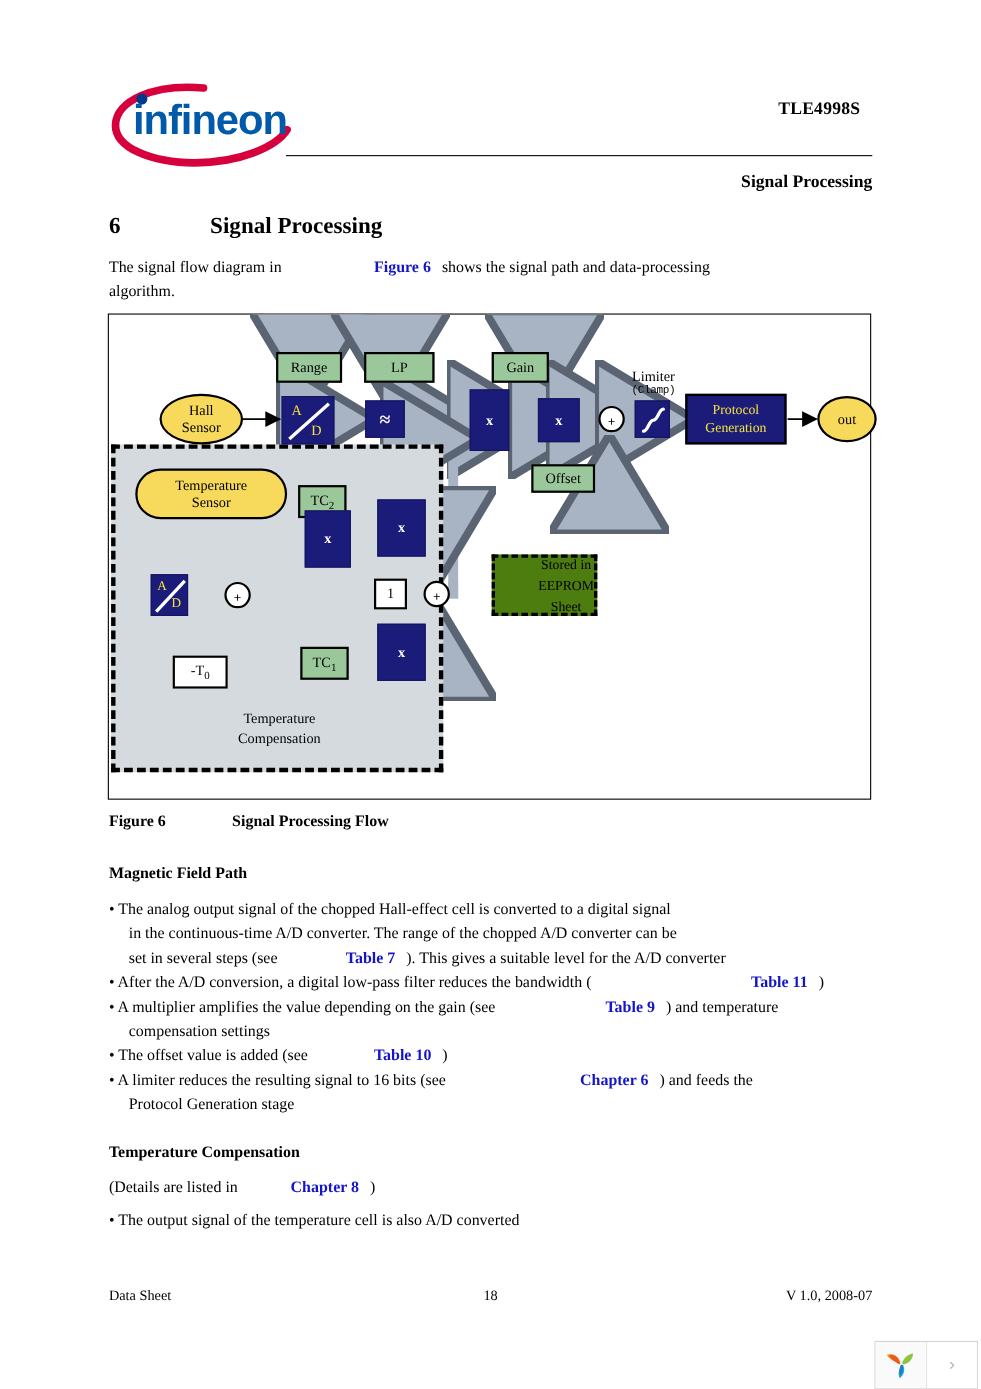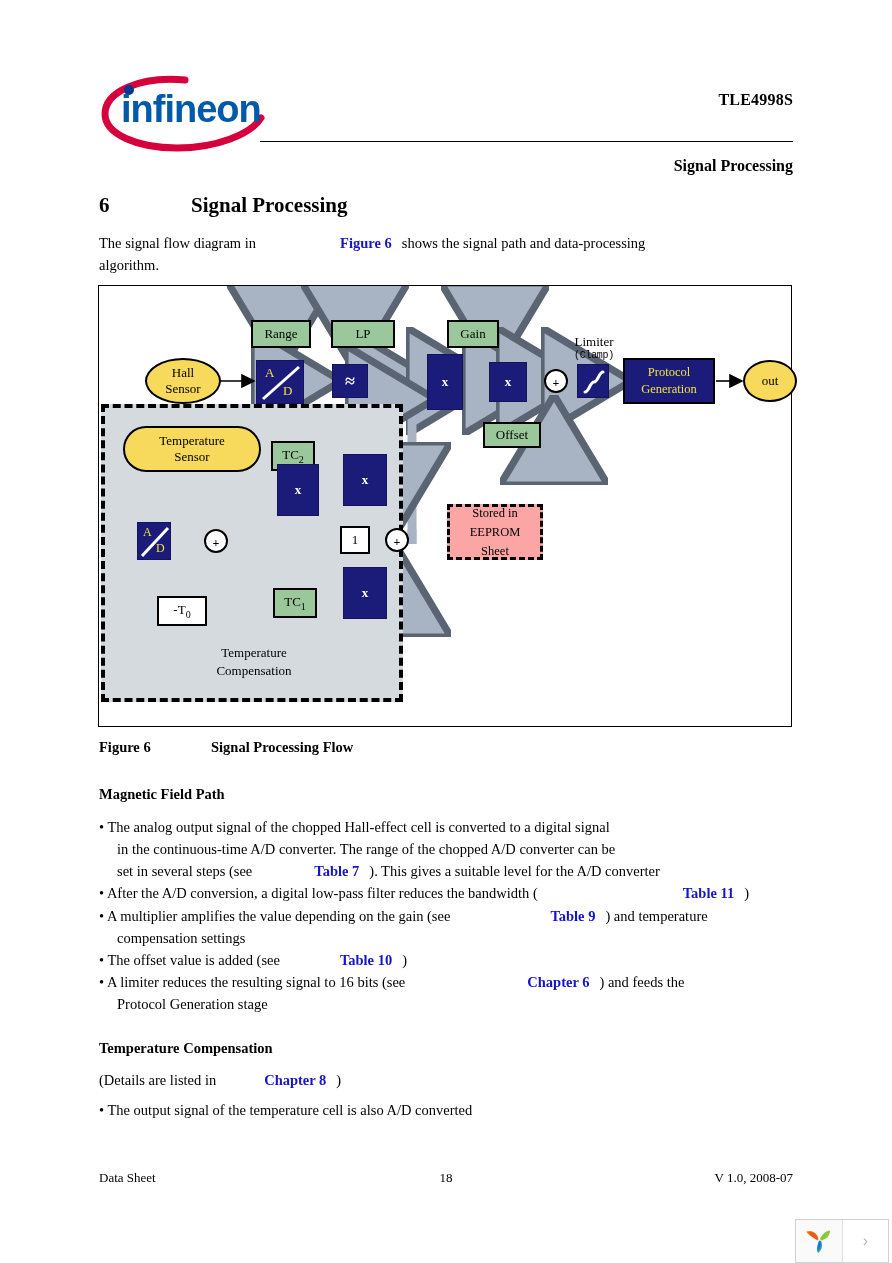--- a/index.html
+++ b/index.html
@@ -24,21 +24,21 @@
     width: 892px; height: 190px;
   }
   #logo-wrap {
     position: absolute;
     left: 99px; top: 72px;
     width: 175px; height: 80px;
   }
   #logo-svg { display: block; }
   #part-number {
     position: absolute;
-    right: 99px; top: 91px;
+    right: 110px; top: 91px;
     font-size: 16px;
     font-weight: bold;
     letter-spacing: 0.2px;
     font-family: "Liberation Serif", serif;
   }
   #header-rule {
     position: absolute;
     left: 260px; top: 141px;
     width: 533px; height: 1px;
     background: #000;
@@ -131,25 +131,26 @@
     line-height: 16px;
   }
   .blk-proto {
     background: #1b1b7a;
     border: 2px solid #000;
     color: #f2e23c;
     font-size: 12.5px;
     line-height: 17px;
   }
   .blk-eeprom {
-    background: #fca5a5;
+    background: #4d7c0f;
     border: 3px dashed #000;
     font-size: 12.5px;
     color: #000;
     line-height: 19px;
+    justify-content: flex-end;
   }
   #tc-region {
     position: absolute;
     background: #d4dade;
     border: 4px dashed #000;
     box-sizing: border-box;
   }
   #tc-region-label {
     position: absolute;
     text-align: center;

